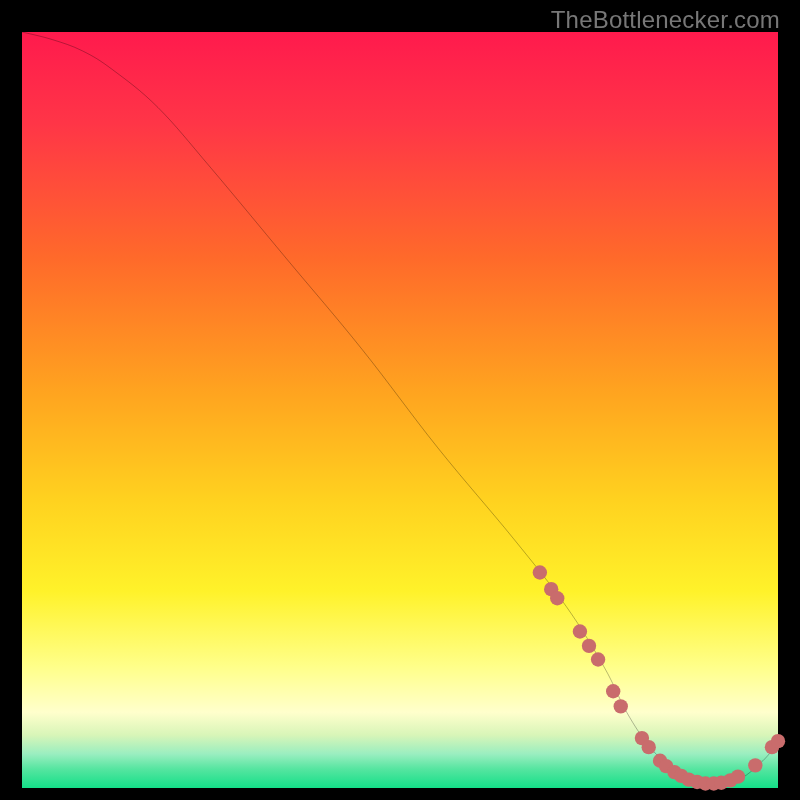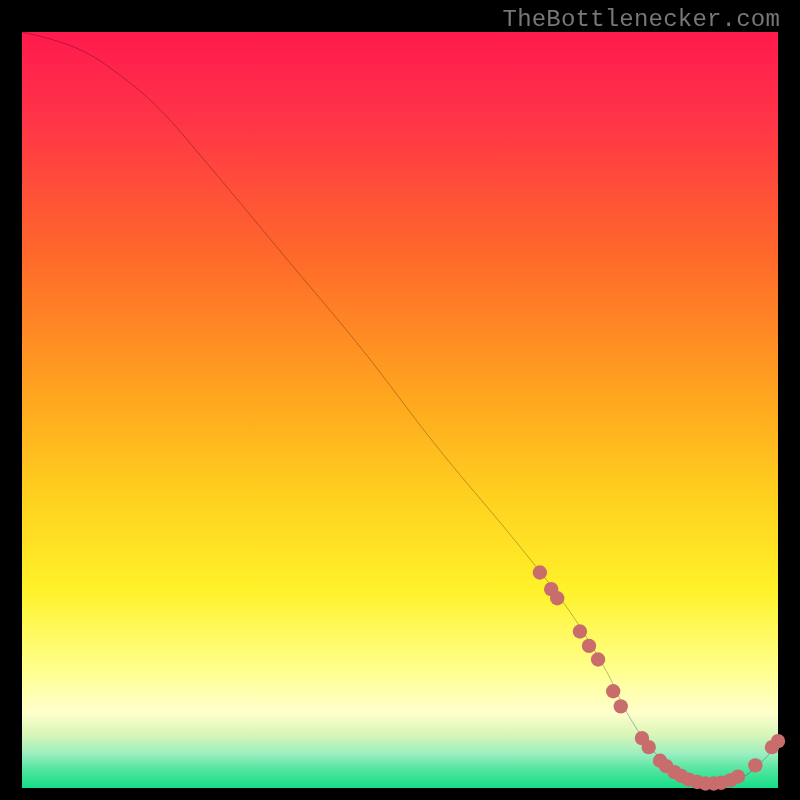--- a/index.html
+++ b/index.html
@@ -11,21 +11,20 @@
     font-family: Arial, Helvetica, sans-serif;
     overflow: hidden;
   }
   .attribution {
     position: absolute;
     top: 6px;
     right: 20px;
     color: #777;
     font-size: 24px;
     letter-spacing: 0.2px;
-    font-family: Liberation Mono, monospace;
   }
   .plot-area {
     position: absolute;
     top: 32px;
     left: 22px;
     width: 756px;
     height: 756px;
   }
   .gradient-bg {
     position: absolute;

